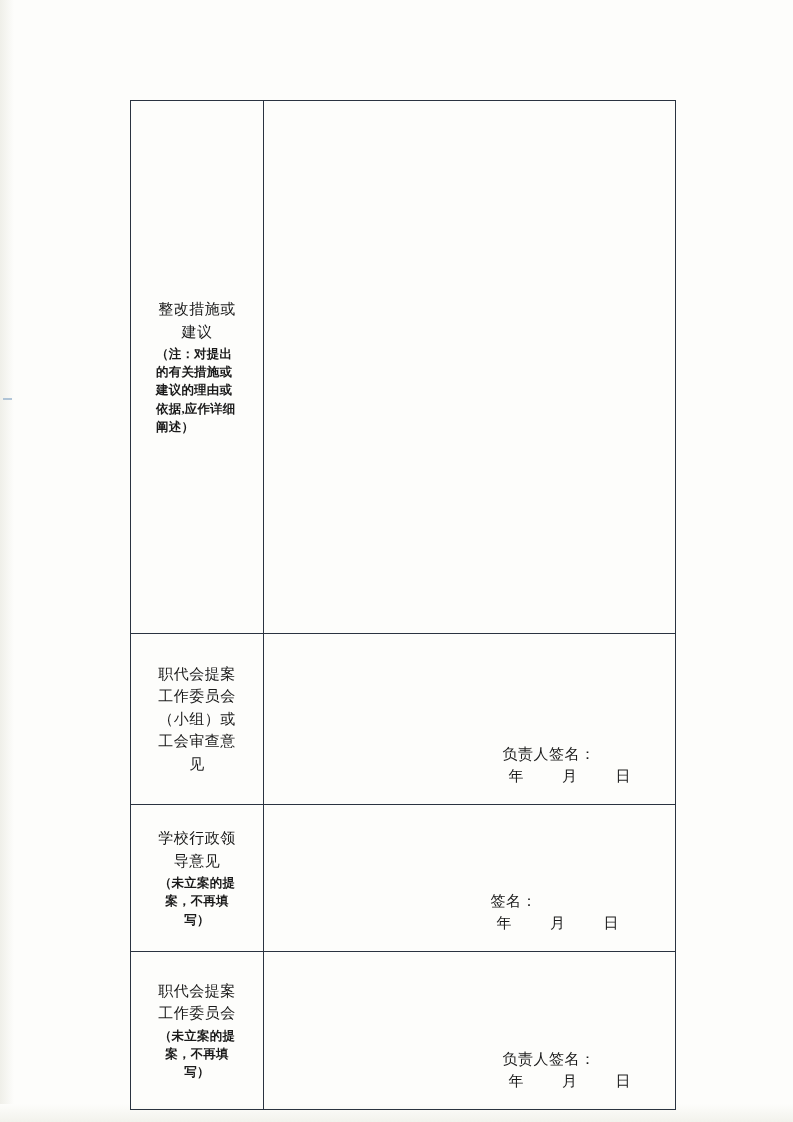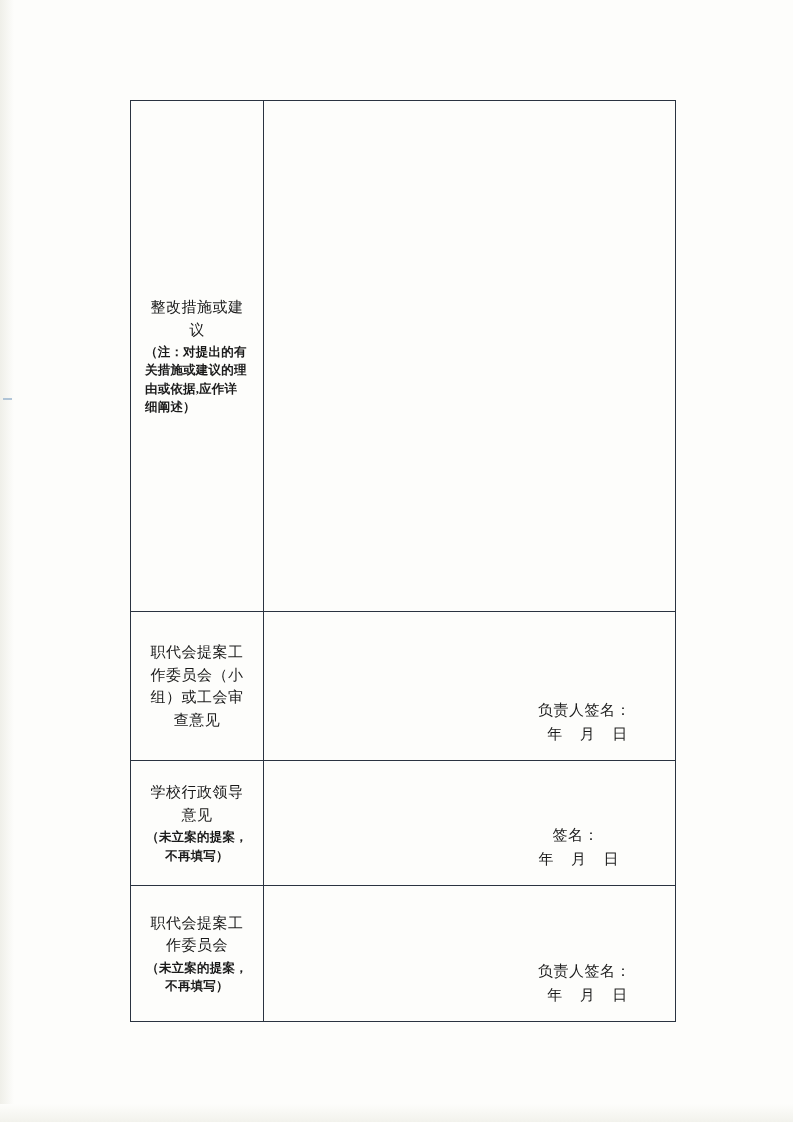--- a/index.html
+++ b/index.html
@@ -55,21 +55,21 @@
     position: absolute;
     left: 130px;
     top: 100px;
     width: 545px;
     border-collapse: collapse;
     table-layout: fixed;
   }
   .form-table td {
     border: 1px solid #2a3340;
     vertical-align: top;
-    padding: 4px;
+    padding: 15px;
   }
 
   .col-label { width: 133px; }
   .col-body  { width: 412px; }
 
   .label-cell {
     position: relative;
   }
   .label-inner {
     padding: 6px 10px 6px 10px;
@@ -104,29 +104,30 @@
 
   .body-cell {
     position: relative;
   }
   .sign-block {
     position: absolute;
     right: 44px;
     bottom: 14px;
     font-size: 15px;
     line-height: 1.6;
-    text-align: center;
+    text-align: left;
     letter-spacing: .5px;
   }
   .sign-name {
     white-space: nowrap;
   }
   .sign-date {
     padding-left: 6px;
     white-space: pre;
+    font-family: Liberation Mono, monospace;
   }
   .sign-block.indent-more {
     right: 56px;
   }
 
   
   .row-measures .label-cell,
   .row-measures .body-cell { height: 502px; }
   .row-committee .label-cell,
   .row-committee .body-cell { height: 140px; }

